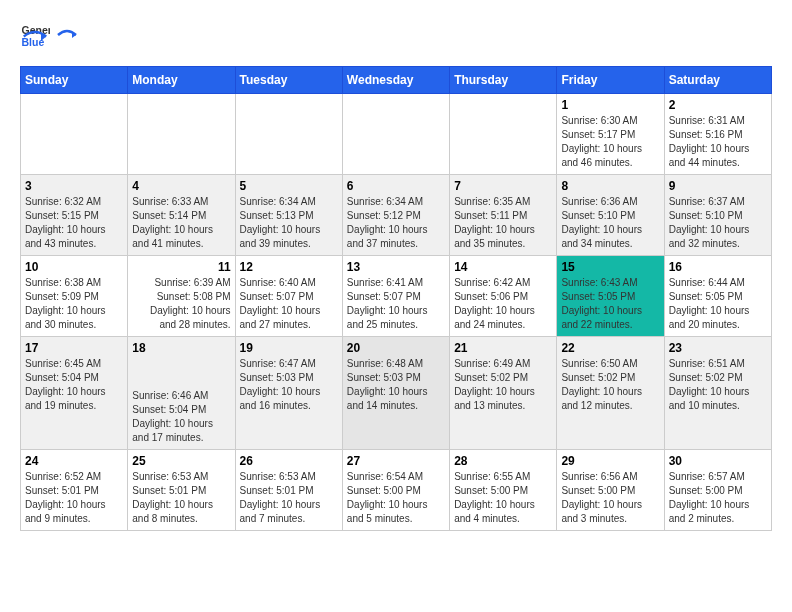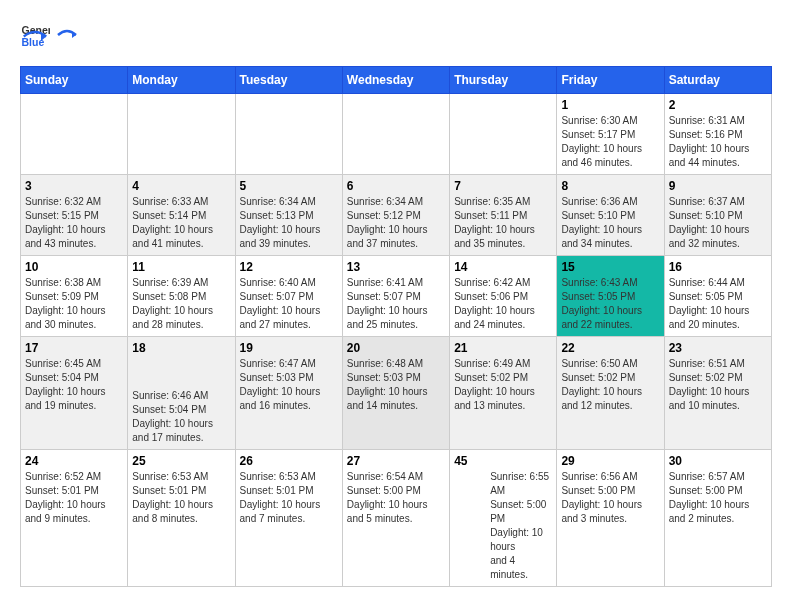--- a/index.html
+++ b/index.html
@@ -199,21 +199,21 @@
         </td>
       </tr>
       <tr class="row-odd">
         <td style="background: rgb(255, 255, 255); margin-top: 32px;">
           <span class="day-number">10</span>
           <div class="day-info" style="white-space: pre-line;">Sunrise: 6:38 AM
 Sunset: 5:09 PM
 Daylight: 10 hours
 and 30 minutes.</div>
         </td>
-        <td style="background: rgb(255, 255, 255);">
+        <td style="background: rgb(255, 255, 255); text-align: right;">
           <span class="day-number">11</span>
           <div class="day-info" style="white-space: pre-line;">Sunrise: 6:39 AM
 Sunset: 5:08 PM
 Daylight: 10 hours
 and 28 minutes.</div>
         </td>
         <td style="background: rgb(255, 255, 255);">
           <span class="day-number">12</span>
           <div class="day-info" style="white-space: pre-line;">Sunrise: 6:40 AM
 Sunset: 5:07 PM
@@ -323,22 +323,22 @@
 and 7 minutes.</div>
         </td>
         <td style="background: rgb(255, 255, 255);">
           <span class="day-number">27</span>
           <div class="day-info" style="white-space: pre-line;">Sunrise: 6:54 AM
 Sunset: 5:00 PM
 Daylight: 10 hours
 and 5 minutes.</div>
         </td>
         <td style="background: rgb(255, 255, 255);">
-          <span class="day-number">45</span>
-          <div class="day-info" style="white-space: pre-line; margin-left: 36px;">Sunrise: 6:55 AM
+          <span class="day-number">28</span>
+          <div class="day-info" style="white-space: pre-line;">Sunrise: 6:55 AM
 Sunset: 5:00 PM
 Daylight: 10 hours
 and 4 minutes.</div>
         </td>
         <td style="background: rgb(255, 255, 255);">
           <span class="day-number">29</span>
           <div class="day-info" style="white-space: pre-line;">Sunrise: 6:56 AM
 Sunset: 5:00 PM
 Daylight: 10 hours
 and 3 minutes.</div>

